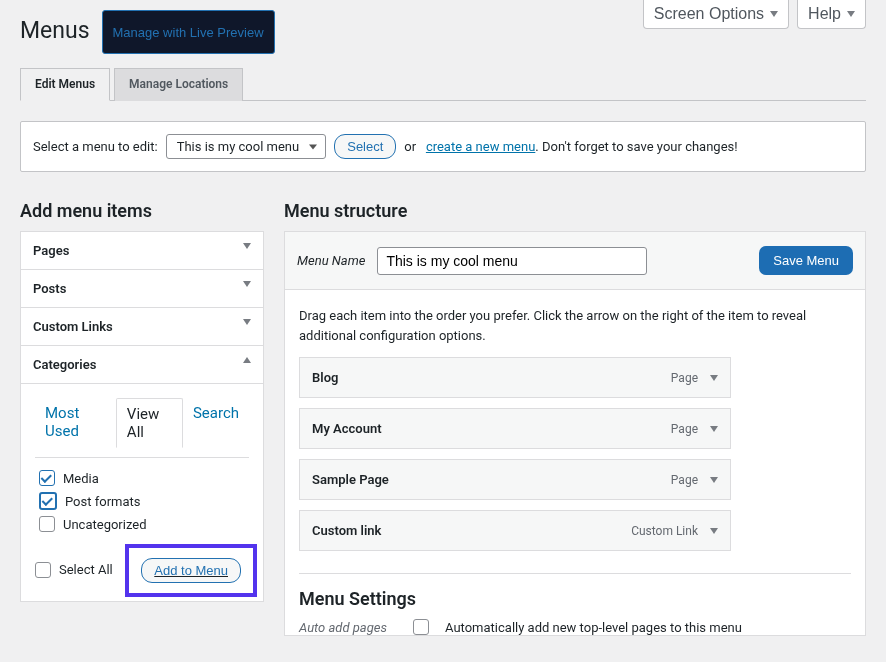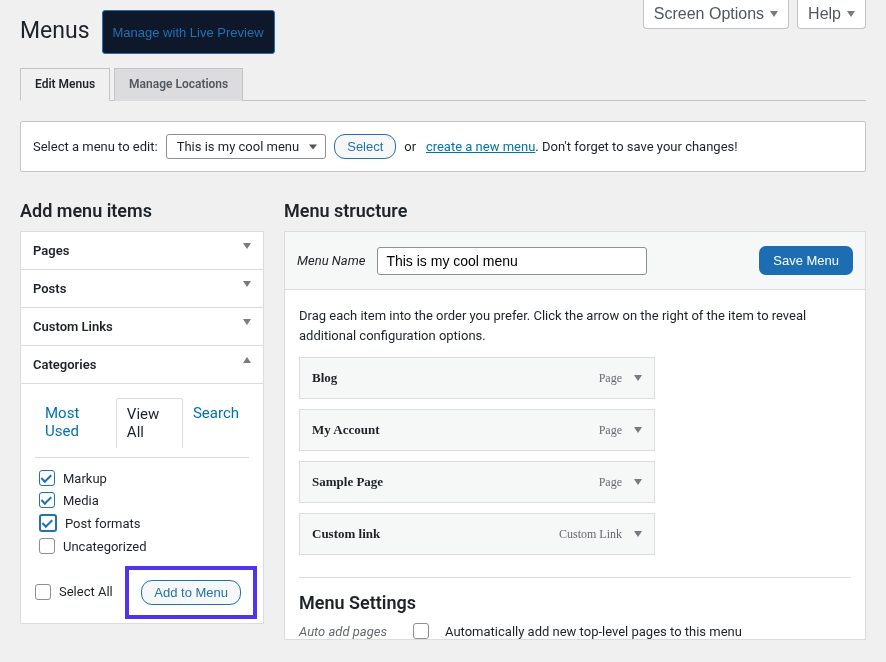--- a/index.html
+++ b/index.html
@@ -166,20 +166,21 @@
   }
   .cbox.plain{border-color:#8c8f94;}
   .bottom-row{
     display:flex;align-items:center;justify-content:space-between;margin-top:22px;
   }
   .highlight-wrap{
     border:4px solid var(--highlight-box);
     padding:10px 12px;
     display:inline-flex;
     margin:-10px -8px -12px 0;
+    text-decoration:underline;
   }
   
   .menu-frame{
     border:1px solid var(--wp-border-light);
     background:#fff;
   }
   .menu-header{
     background:#f6f7f7;
     border-bottom:1px solid var(--wp-border-light);
     padding:14px 12px;
@@ -189,27 +190,26 @@
   .menu-name-input{
     border:1px solid #8c8f94;border-radius:3px;padding:5px 8px;width:270px;font-size:14px;background:#fff;
   }
   .btn-primary{
     margin-left:auto;
     border:none;background:var(--wp-primary-bg);color:#fff;padding:7px 14px;border-radius:7px;font-size:13px;cursor:pointer;
   }
   .instructions{padding:16px 14px 4px;color:var(--wp-text);line-height:1.5;}
   .menu-items{padding:8px 14px 18px;display:flex;flex-direction:column;gap:10px;}
   .menu-item{
-    width:356px;max-width:100%;
+    width:432px;max-width:100%;
     border:1px solid var(--wp-border-light);
     background:#f6f7f7;
     padding:12px 12px;
     display:flex;align-items:center;gap:12px;
     cursor:move;
-    font-family:Liberation Serif, serif;
   }
   .menu-item .name{font-weight:600;flex:1;}
   .menu-item .type{color:var(--wp-text-muted2);font-size:12px;}
   .settings-sep{border-top:1px solid var(--wp-border-light);margin:4px 14px;}
   .menu-settings{padding:10px 14px 0;}
   .menu-settings h3{font-size:18px;font-weight:600;margin:0 0 10px;}
   .setting-row{display:flex;align-items:center;gap:16px;}
   .setting-row .lbl{font-style:italic;color:var(--wp-text-muted2);width:98px;}
 </style>
 </head>
@@ -276,24 +276,20 @@
           <div class="inner-tabs-wrap">
             <div class="inner-tabs">
               <div class="itab">Most Used</div>
               <div class="itab active">View All</div>
               <div class="itab">Search</div>
             </div>
           </div>
           <div class="check-list">
             <div class="check-row">
               <span class="cbox checked"></span>
-              <span>Markup</span>
-            </div>
-            <div class="check-row">
-              <span class="cbox checked"></span>
               <span>Media</span>
             </div>
             <div class="check-row">
               <span class="cbox big checked"></span>
               <span>Post formats</span>
             </div>
             <div class="check-row">
               <span class="cbox plain"></span>
               <span>Uncategorized</span>
             </div>

